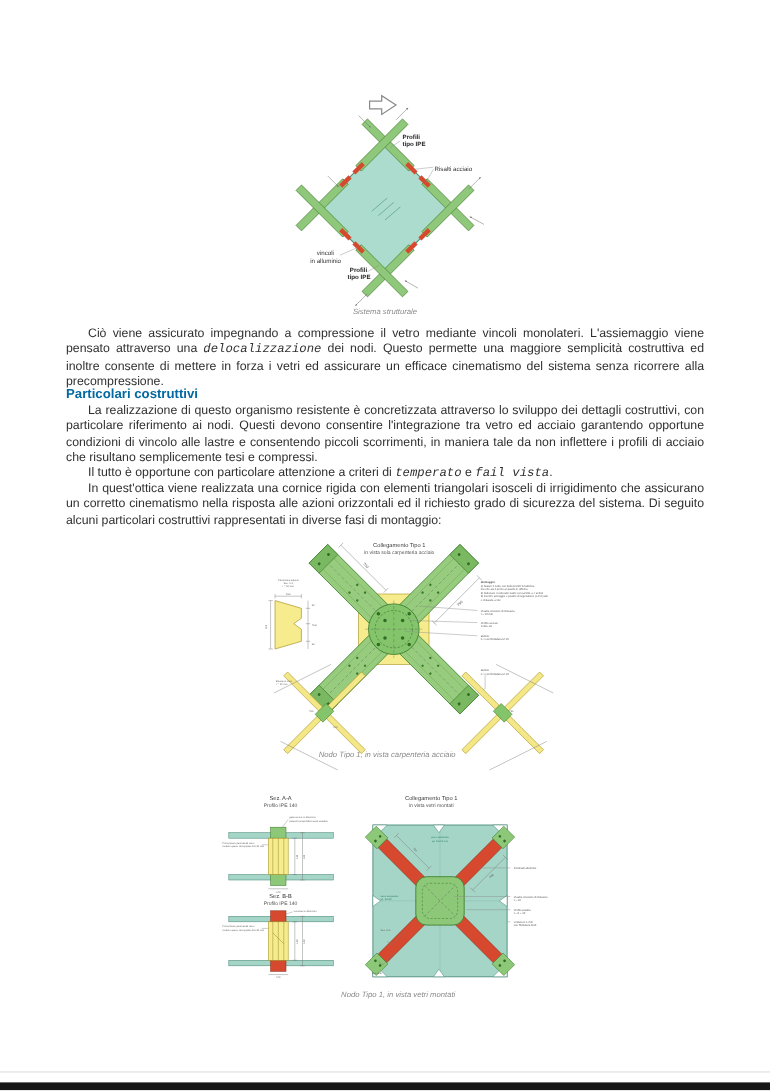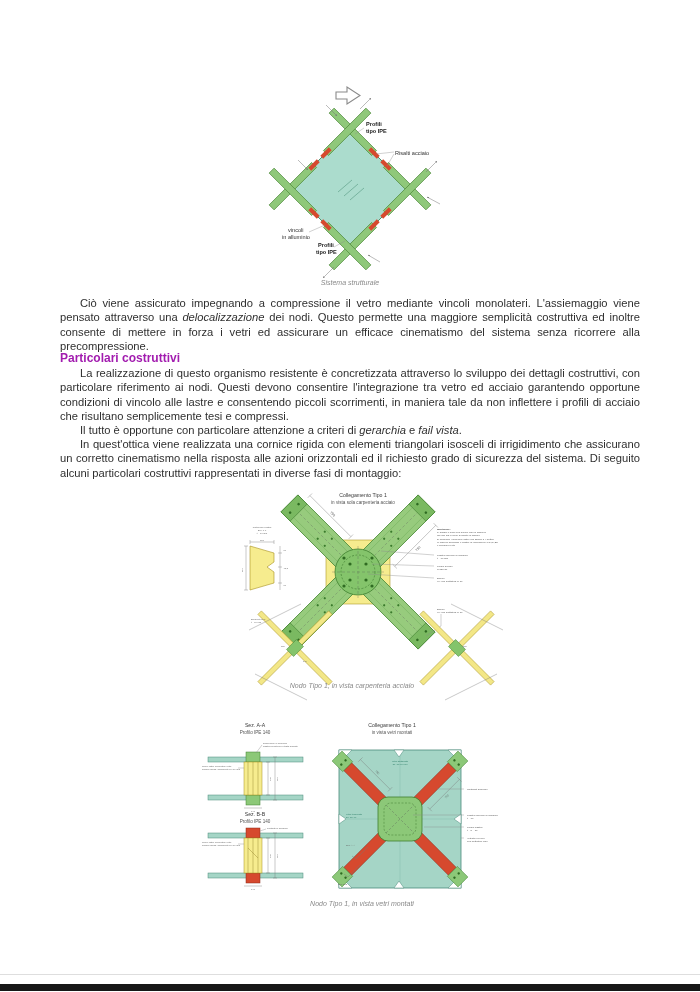--- a/index.html
+++ b/index.html
@@ -2,22 +2,22 @@
 <html><head>
 <meta charset="utf-8">
 <style>
   html,body{margin:0;padding:0;background:#ffffff;}
   #page{position:relative;width:700px;height:992px;background:#ffffff;overflow:hidden;
         font-family:"Liberation Sans",sans-serif;color:#2f2f2f;}
   .text-block{position:absolute;left:60px;width:580px;text-align:justify;
       font-size:11.2px;line-height:14.3px;color:#2f2f2f;margin:0;}
   p.text-block{margin:0;text-indent:20px;}
   #section-heading{position:absolute;left:60px;top:351px;width:580px;margin:0;
-      font-size:12px;font-weight:bold;color:#a21caf;}
-  em{font-style:italic;}
+      font-size:12px;font-weight:bold;color:#0369a1;}
+  em{font-style:italic;font-family:Liberation Mono, monospace;}
   svg{position:absolute;overflow:visible;}
   #fig-sistema{left:268px;top:84px;}
   #fig-acciaio{left:205px;top:488px;}
   #fig-vetri{left:200px;top:715px;}
   #footer-hairline{position:absolute;left:0;top:974px;width:700px;height:1px;background:#dedede;}
   #page-bottom-bar{position:absolute;left:0;top:984px;width:700px;height:7px;background:#171717;}
   
   text{font-family:"Liberation Sans",sans-serif;}
   .tt{font-size:5.2px;fill:#3a3a3a;}
   .ts{font-size:4.6px;fill:#555;}
@@ -135,21 +135,21 @@
     <text class="lbl6b" x="48" y="170">tipo IPE</text>
     <text class="figcap" x="82" y="201" text-anchor="middle">Sistema strutturale</text>
   </svg>
 
   <p class="text-block" id="para1" style="top:296px"><span>Ciò viene assicurato impegnando a compressione il vetro mediante vincoli monolateri. L'assiemaggio viene pensato attraverso una </span><em>delocalizzazione</em><span> dei nodi. Questo permette una maggiore semplicità costruttiva ed inoltre consente di mettere in forza i vetri ed assicurare un efficace cinematismo del sistema senza ricorrere alla precompressione.</span></p>
 
   <h2 id="section-heading">Particolari costruttivi</h2>
 
   <p class="text-block" id="para2" style="top:366px">La realizzazione di questo organismo resistente è concretizzata attraverso lo sviluppo dei dettagli costruttivi, con particolare riferimento ai nodi. Questi devono consentire l'integrazione tra vetro ed acciaio garantendo opportune condizioni di vincolo alle lastre e consentendo piccoli scorrimenti, in maniera tale da non inflettere i profili di acciaio che risultano semplicemente tesi e compressi.</p>
 
-  <p class="text-block" id="para3" style="top:423px"><span>Il tutto è opportune con particolare attenzione a criteri di </span><em>gerarchia</em><span> e </span><em>fail vista</em><span>.</span></p>
+  <p class="text-block" id="para3" style="top:423px"><span>Il tutto è opportune con particolare attenzione a criteri di </span><em>temperato</em><span> e </span><em>fail vista</em><span>.</span></p>
 
   <p class="text-block" id="para4" style="top:437px">In quest'ottica viene realizzata una cornice rigida con elementi triangolari isosceli di irrigidimento che assicurano un corretto cinematismo nella risposta alle azioni orizzontali ed il richiesto grado di sicurezza del sistema. Di seguito alcuni particolari costruttivi rappresentati in diverse fasi di montaggio:</p>
 
   <svg id="fig-acciaio" width="300" height="212" viewBox="0 0 300 212">
 
     <text class="tt" x="158" y="9" text-anchor="middle">Collegamento Tipo 1</text>
     <text class="ts" x="158" y="16" text-anchor="middle">in vista sola carpenteria acciaio</text>
 
     <g transform="translate(153,84)">
       <rect x="-32" y="-32" width="64" height="64" fill="#f6ec8e" stroke="#b09a2a" stroke-width="0.6"></rect>

